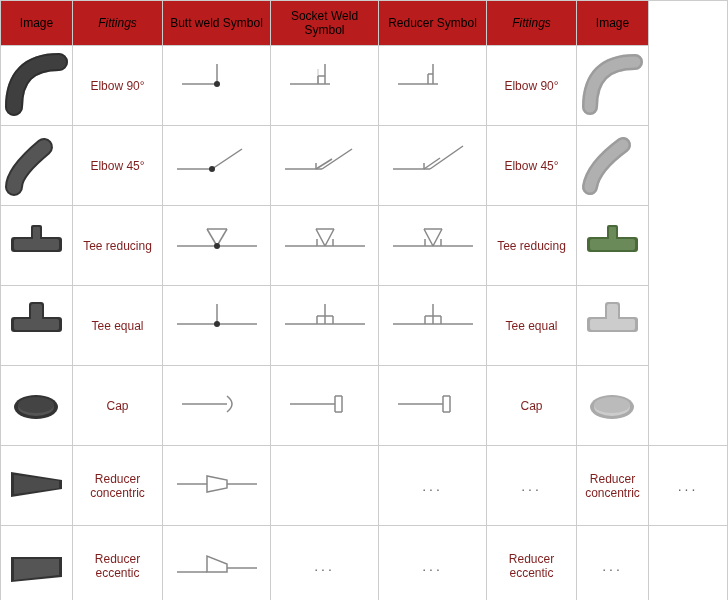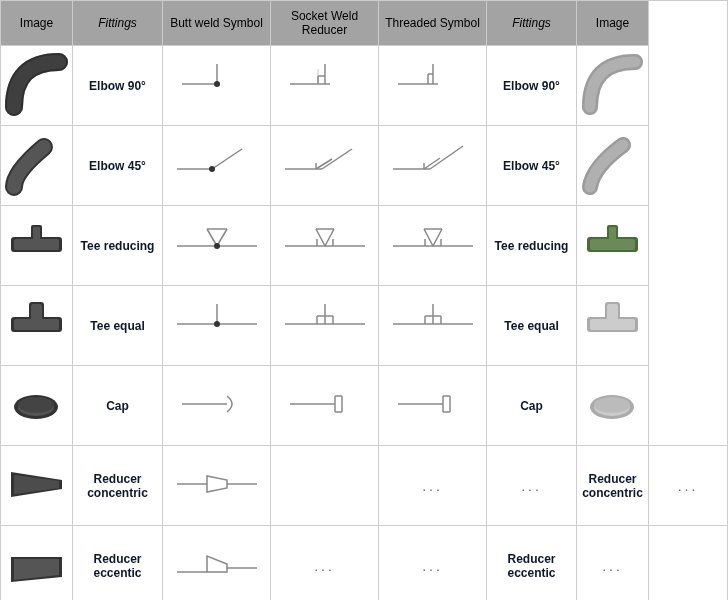--- a/index.html
+++ b/index.html
@@ -12,53 +12,53 @@
     }
     
     th, td {
       border: 1px solid #ccc;
       text-align: center;
       vertical-align: middle;
       padding: 4px;
     }
     
     thead th, tfoot th {
-      background: #a3a3a3;
+      background: #b91c1c;
       font-weight: normal;
       font-size: 12px;
       padding: 8px 4px;
     }
     
     tbody td {
       height: 80px;
       font-size: 12px;
     }
     
     .col-image { width: 72px; }
     .col-fittings { width: 90px; font-style: italic; }
     .col-symbol { width: 108px; }
     
-    .fitting-name { font-size: 12px; color: #0f172a; font-weight: bold; }
+    .fitting-name { font-size: 12px; color: #7f1d1d; }
     
     
     svg { overflow: visible; }
     
     .dots { letter-spacing: 3px; color: #666; font-size: 14px; }
   </style>
 </head>
 <body>
 
 <table>
   <thead>
     <tr>
       <th class="col-image">Image</th>
       <th class="col-fittings">Fittings</th>
       <th class="col-symbol">Butt weld Symbol</th>
-      <th class="col-symbol">Socket Weld Reducer</th>
-      <th class="col-symbol">Threaded Symbol</th>
+      <th class="col-symbol">Socket Weld Symbol</th>
+      <th class="col-symbol">Reducer Symbol</th>
       <th class="col-fittings">Fittings</th>
       <th class="col-image">Image</th>
     </tr>
   </thead>
   <tbody>
 
     <tr>
       <td>
         
         <svg width="55" height="55" viewBox="0 0 55 55">

